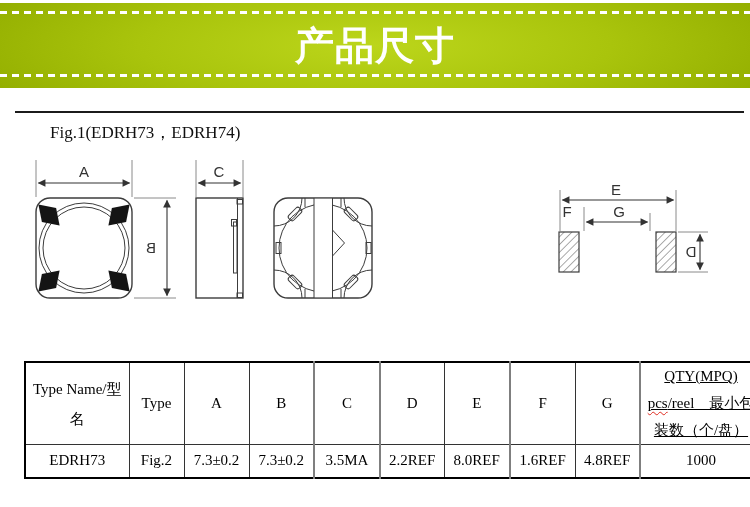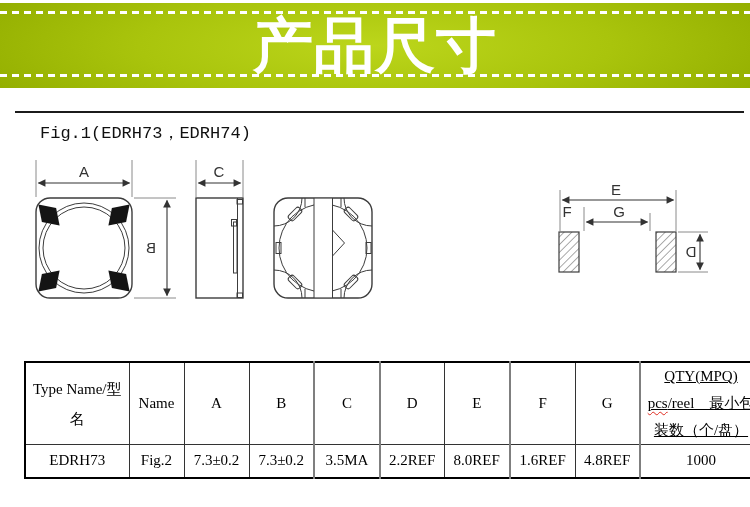--- a/index.html
+++ b/index.html
@@ -13,27 +13,27 @@
     background:radial-gradient(ellipse 430px 95px at 50% 50%,#bcd61b 0%,#a9c40c 55%,#93ae00 100%);
   }
   .stitch{
     position:absolute;left:0;width:100%;height:3px;
     background-image:repeating-linear-gradient(90deg,#ffffff 0 7px,rgba(255,255,255,0) 7px 12px);
   }
   .stitch.top{top:8px;}
   .stitch.bottom{top:71px;}
   .banner-title{
     position:absolute;left:0;top:0;width:100%;height:61px;line-height:85px;
-    text-align:center;font-size:60px;font-weight:bold;color:#ffffff;letter-spacing:1px;
+    text-align:center;font-size:39px;font-weight:bold;color:#ffffff;letter-spacing:1px;
   }
   
   .rule{position:absolute;top:111px;left:15px;width:729px;height:2px;background:#1b1b1b;}
   .fig-caption{
-    position:absolute;top:121px;left:40px;
-    font-family:Liberation Mono, monospace;font-size:17px;color:#101010;white-space:nowrap;
+    position:absolute;top:121px;left:50px;
+    font-family:Liberation Serif, serif;font-size:17px;color:#101010;white-space:nowrap;
   }
   
   svg.drawings{position:absolute;top:150px;left:0;}
   .o{fill:#ffffff;stroke:#3c3c3c;stroke-width:1.4;}
   .thin{fill:none;stroke:#3c3c3c;stroke-width:1;}
   .ext{fill:none;stroke:#8a8a8a;stroke-width:1;}
   .dim{fill:none;stroke:#333333;stroke-width:1.1;}
   .cad{font-family:"Liberation Sans",sans-serif;font-size:15px;fill:#333333;}
   .bowtie{fill:#141414;stroke:none;}
   
@@ -161,21 +161,21 @@
       <col style="width:65px">
     <col style="width:65px">
       <col style="width:122px">
   </colgroup>
   <tbody>
       <tr class="hdr">
     <th class="typehdr">
       <div>Type Name/型</div>
       <div>名</div>
     </th>
-    <th>Name</th>
+    <th>Type</th>
     <th class="bold">A</th>
     <th class="bold">B</th>
     <th class="bold gray-l">C</th>
     <th class="bold gray-l">D</th>
     <th class="bold">E</th>
     <th class="bold gray-l">F</th>
     <th class="bold">G</th>
     <th class="qtyhdr gray-l">
       <div>QTY(MPQ)</div>
       <div><span class="squig">pcs</span><span>/reel　最小包</span></div>

